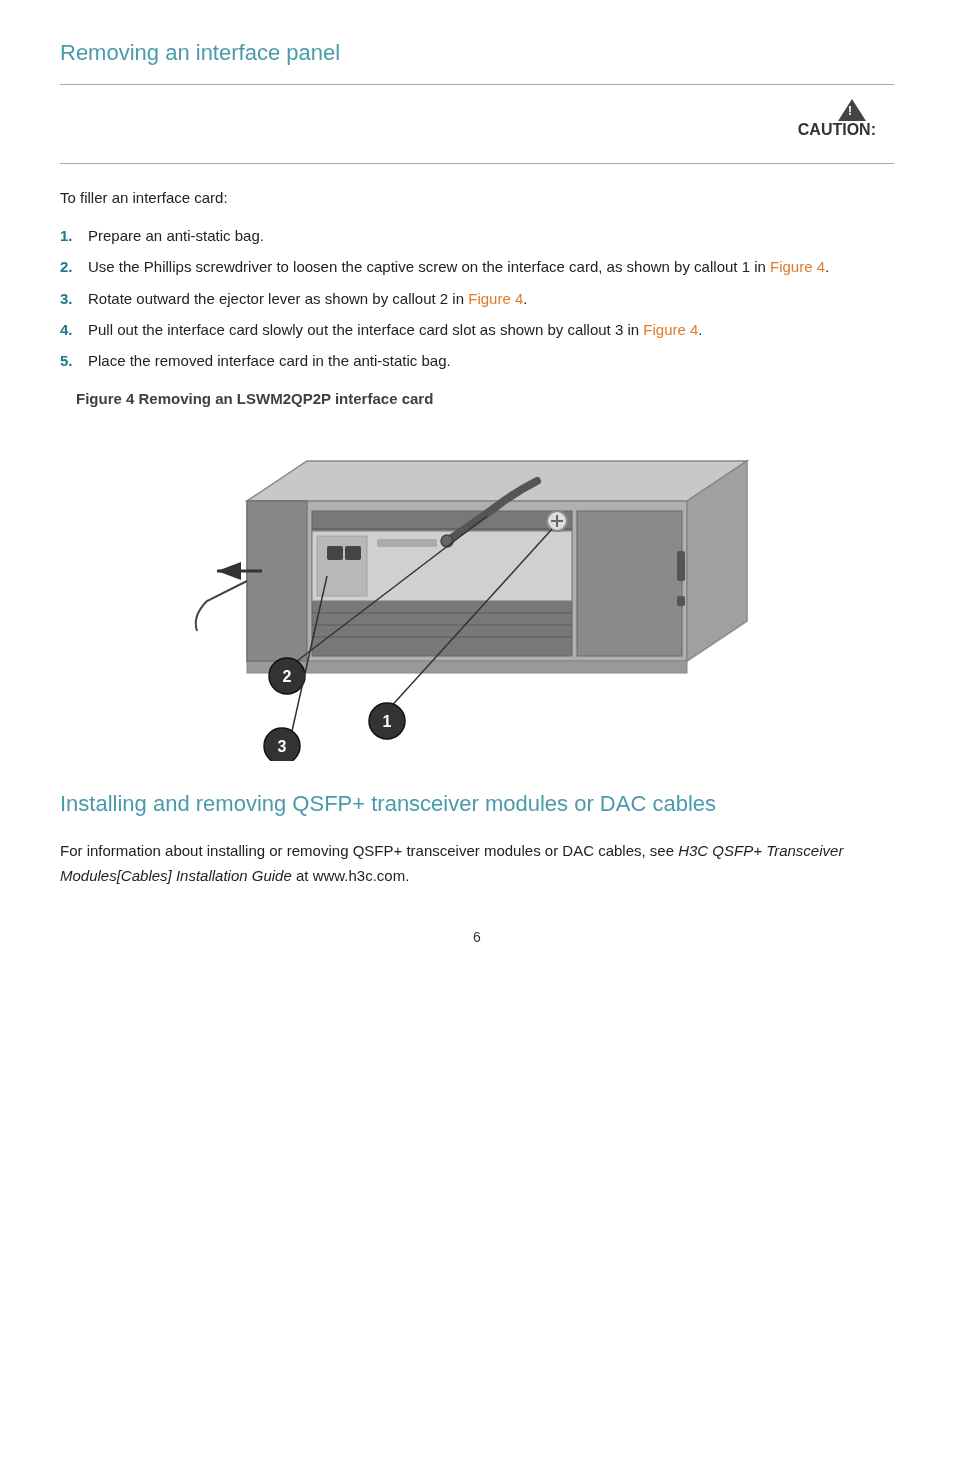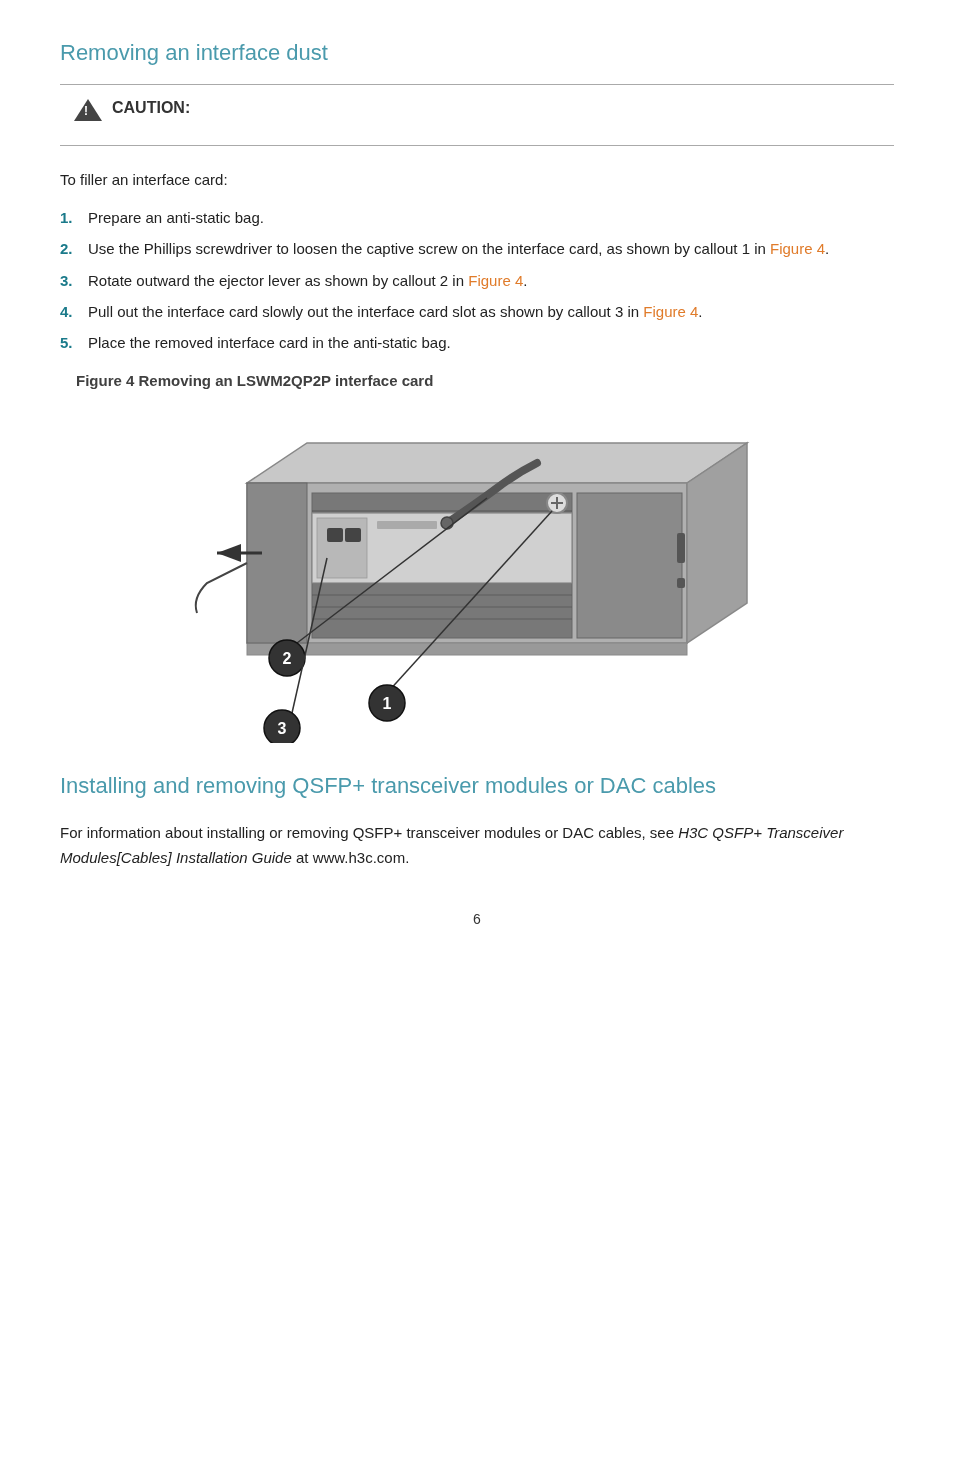--- a/index.html
+++ b/index.html
@@ -19,22 +19,23 @@
       margin-bottom: 18px;
     }
     .caution-box {
       border-top: 1.5px solid #aaa;
       border-bottom: 1.5px solid #aaa;
       padding: 14px 18px 14px 14px;
       margin-bottom: 22px;
     }
     .caution-header {
       display: flex;
-      align-items: flex-start;
+      align-items: flex-end;
       margin-bottom: 10px;
+      flex-direction: column;
     }
     .caution-triangle {
       width: 0;
       height: 0;
       border-left: 14px solid transparent;
       border-right: 14px solid transparent;
       border-bottom: 22px solid #444;
       display: inline-block;
       margin-right: 10px;
       position: relative;
@@ -132,21 +133,21 @@
     .page-num {
       text-align: center;
       margin-top: 40px;
       font-size: 14px;
       color: #333;
     }
   </style>
 </head>
 <body>
 
-<h1 class="section-title">Removing an interface dust</h1>
+<h1 class="section-title">Removing an interface panel</h1>
 
 <div class="caution-box">
   <div class="caution-header">
     <span class="caution-triangle"></span>
     <span class="caution-label">CAUTION:</span>
   </div>
   <ul class="caution-list">
   </ul>
 </div>
 

